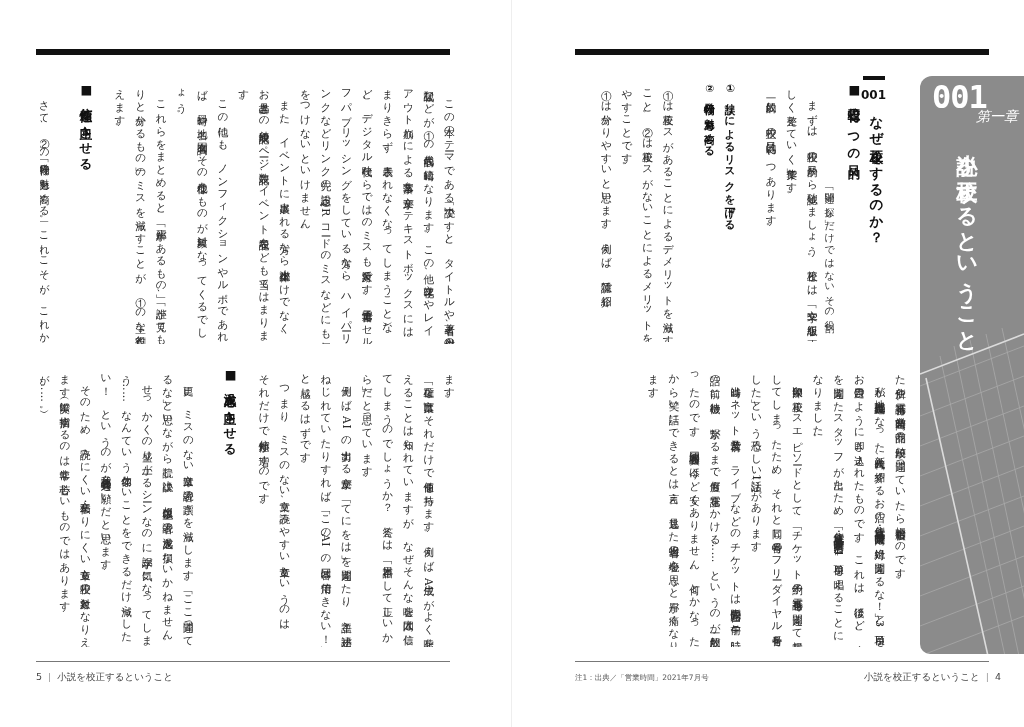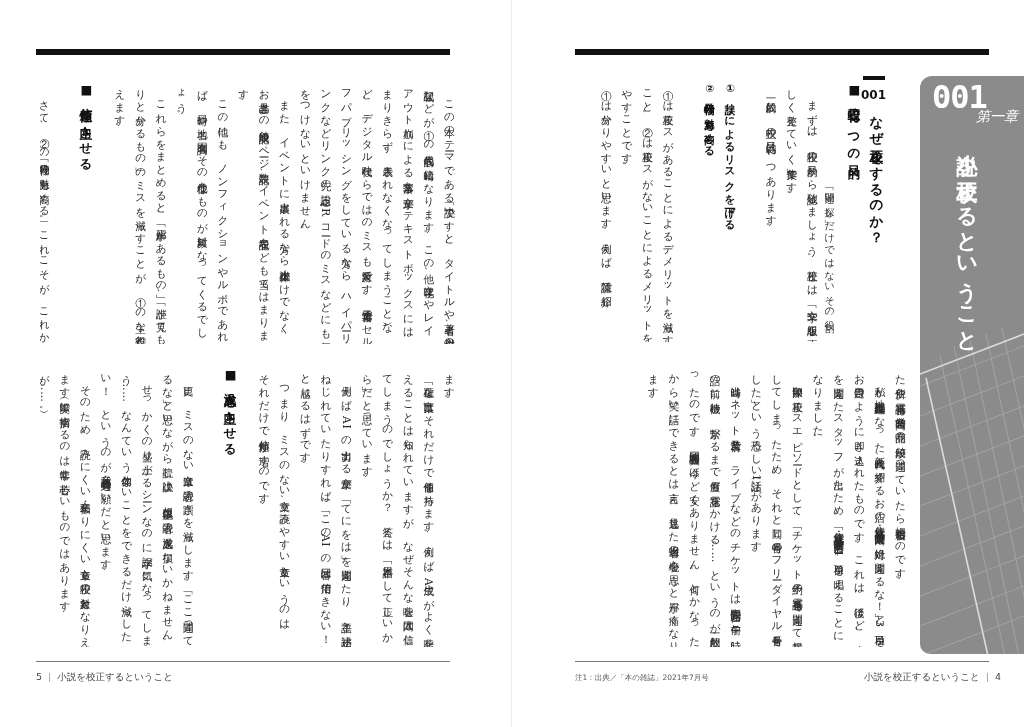--- a/index.html
+++ b/index.html
@@ -165,17 +165,17 @@
   </div>
 
   <div class="vflow lower-right">
     <p>た住所や電話番号、営業時間、商品の値段が間違っていたら損害賠償ものです。</p>
     <p class="ind">私が地方雑誌編集になった新人時代、「紹介するお店の住所・電話番号・営業時間は絶対に間違えるな！」と3項目をお題目のように叩き込まれたものです。これは、後ほど、店名を間違えたスタッフが出たため、「住所・電話番号・営業時間・店名」と4項目を唱えることになりました。</p>
     <p class="ind">印象深い校正ミスエピソードとして、「チケット予約の電話番号を間違えて掲載してしまったため、それと同じ番号のフリーダイヤル番号を取得した」という恐ろしい話（注1）があります。</p>
     <p class="ind">当時はネット普及前で、ライブなどのチケットは販売開始の午前10時に電話の前に待機し、繋がるまで何度も電話をかける……というのが一般的だったのです。回線開設費も今ほど安くありません。何とかなったから笑い話にできるとは言え、見逃した担当者の心境を思うと胃が痛くなります。</p>
   </div>
 
   <div class="bottom-rule"></div>
-  <div class="footer footer-note">注1：出典／「本の雑誌」2021年7月号</div>
+  <div class="footer footer-note">注1：出典／「営業時間」2021年7月号</div>
   <div class="footer footer-right">
     <span>小説を校正するということ</span><span class="sep">|</span><span>4</span>
   </div>
 </div>
 
 </body></html>

